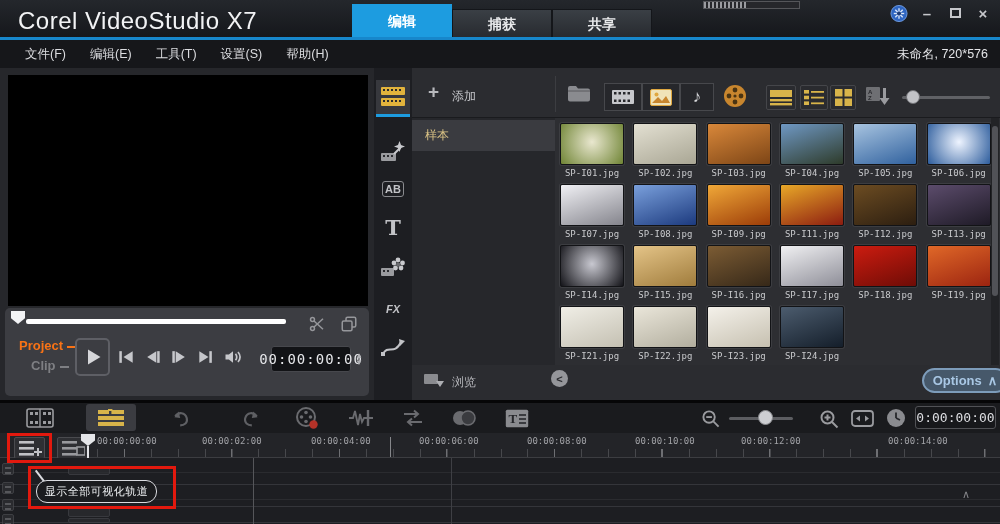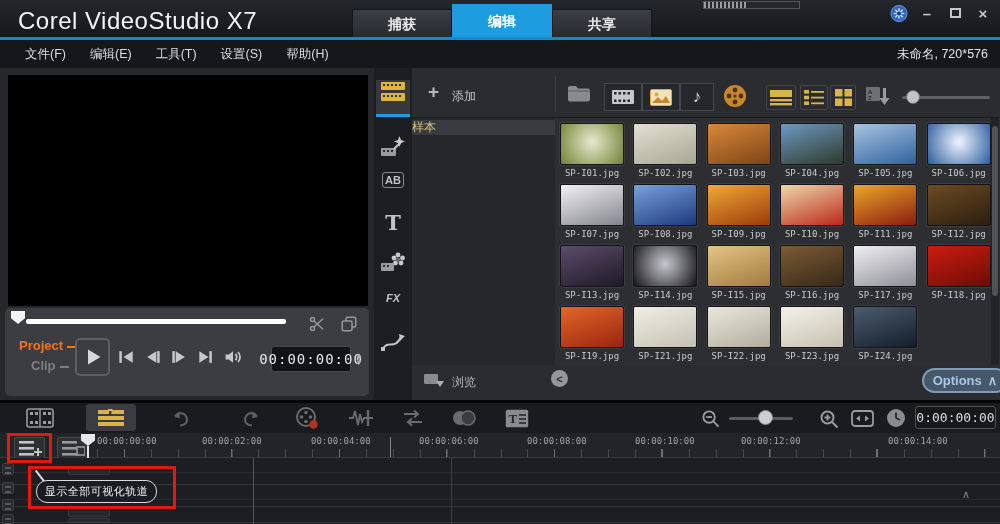--- a/index.html
+++ b/index.html
@@ -52,43 +52,43 @@
     border-radius:5px; display:flex; align-items:center; justify-content:center; }
   .timecode { position:absolute; left:266px; top:38px; width:80px; height:26px; background:#121316;
     border:1px solid #47484d; border-radius:3px; color:#e6e7ea;
     font-family:"DejaVu Sans Mono", monospace; font-size:14px; letter-spacing:1px;
     display:flex; align-items:center; justify-content:center; }
   .spinners { position:absolute; left:348px; top:37px; width:12px; height:28px; display:flex;
     flex-direction:column; align-items:center; justify-content:center; color:#b0b1b5; font-size:8px; line-height:7px; }
 
   
   .nav-toolbar { position:absolute; left:374px; top:68px; width:38px; height:332px; background:#1d1e22; }
-  .nav-item { position:absolute; left:2px; width:34px; height:34px; display:flex; align-items:flex-start; justify-content:center; }
+  .nav-item { position:absolute; left:2px; width:34px; height:34px; display:flex; align-items:center; justify-content:center; }
   .nav-item.selected { background:#37383d; border-bottom:3px solid #1d9ce0; height:37px; }
   .ab-glyph { font-size:11px; font-weight:bold; color:#c2c3c7; border:1px solid #8a8b8f; border-radius:3px; padding:1px 2px; }
   .t-glyph { font-family:"DejaVu Serif", serif; font-size:21px; font-weight:bold; color:#c2c3c7; }
   .fx-glyph { font-size:11px; font-style:italic; font-weight:bold; color:#c2c3c7; }
 
   
   .library { position:absolute; left:412px; top:68px; width:588px; height:332px; background:#2d2e32; }
   .lib-header { position:absolute; left:0; top:0; width:588px; height:50px; background:#2b2c30;
     border-bottom:1px solid #1a1b1e; }
   .add-plus { position:absolute; left:16px; top:14px; font-size:19px; font-weight:bold; color:#b8b9bd; line-height:19px; }
   .add-label { position:absolute; left:40px; top:20px; font-size:12px; color:#c6c7cb; }
   .hdr-divider { position:absolute; left:143px; top:8px; width:1px; height:36px; background:#3c3d41; }
   .filter-btn { position:absolute; top:15px; width:38px; height:28px; border:1px solid #47484c;
     background:#26272b; display:flex; align-items:center; justify-content:center; }
   .view-btn { position:absolute; top:17px; height:25px; border:1px solid #45464a; background:#2a2b2f;
     border-radius:2px; display:flex; align-items:center; justify-content:center; }
   .slider-track { position:absolute; left:490px; top:28px; width:88px; height:3px; background:#606165; border-radius:2px; }
   .slider-thumb { position:absolute; left:494px; top:22px; width:14px; height:14px; border-radius:50%;
     background:#c2c3c7; border:1px solid #707175; }
   .lib-sidebar { position:absolute; left:0; top:50px; width:143px; height:247px; background:#26272b; }
-  .lib-cat { position:absolute; left:0; top:2px; width:143px; height:15px; background:#3a3b40;
-    color:#d8c184; font-size:12px; display:flex; align-items:center; }
+  .lib-cat { position:absolute; left:0; top:2px; width:143px; height:31px; background:#3a3b40;
+    color:#d8c184; font-size:12px; display:flex; align-items:center; padding-left:13px; }
   .thumb-grid { position:absolute; left:148px; top:55px; width:432px; display:grid;
     grid-template-columns:repeat(6,1fr); column-gap:8px; row-gap:6px; }
   .thumb-cell { width:64px; }
   .thumb { width:64px; height:42px; border:1px solid #121316; border-radius:2px;
     box-shadow:0 0 0 1px #3c3d41; }
   .thumb-lbl { margin-top:3px; text-align:center; font-family:"DejaVu Sans Mono", monospace;
     font-size:9px; color:#c9cacd; white-space:nowrap; }
   .lib-scrollbar { position:absolute; left:579px; top:50px; width:8px; height:248px; background:#222326; }
   .lib-scrollthumb { position:absolute; left:1px; top:8px; width:6px; height:170px; background:#515257; border-radius:3px; }
   .lib-bottom { position:absolute; left:0; top:297px; width:588px; height:35px; background:#2b2c30; }
@@ -152,22 +152,22 @@
 <body>
 
 <div id="app">
 
   <div class="titlebar">
     <div class="app-title">Corel VideoStudio X7</div>
     <div class="mini-progress">
         <div class="fill"></div>
       </div>
     <div class="tabs" id="tabs">
+        <div class="tab active">编辑</div>
         <div class="tab">捕获</div>
-        <div class="tab active">编辑</div>
         <div class="tab">共享</div>
       </div>
     <div class="win-controls">
       <div class="winbtn">
         <svg width="19" height="19" viewBox="0 0 19 19">
           <circle cx="9.5" cy="9.5" r="8.5" fill="#2f66c2" stroke="#6f9ce0"></circle>
           <g stroke="#dce8fa" stroke-width="1.4">
             <line x1="9.5" y1="4" x2="9.5" y2="15"></line>
               <line x1="4" y1="9.5" x2="15" y2="9.5"></line>
             <line x1="5.6" y1="5.6" x2="13.4" y2="13.4"></line>
@@ -447,24 +447,20 @@
           <div class="thumb" style="background: linear-gradient(160deg, rgb(240, 240, 244), rgb(132, 132, 140));"></div>
           <div class="thumb-lbl">SP-I07.jpg</div>
         </div>
         <div class="thumb-cell">
           <div class="thumb" style="background: linear-gradient(160deg, rgb(122, 160, 220), rgb(28, 58, 126));"></div>
           <div class="thumb-lbl">SP-I08.jpg</div>
         </div>
         <div class="thumb-cell">
           <div class="thumb" style="background: linear-gradient(160deg, rgb(240, 168, 56), rgb(156, 60, 8));"></div>
           <div class="thumb-lbl">SP-I09.jpg</div>
-        </div>
-        <div class="thumb-cell">
-          <div class="thumb" style="background: linear-gradient(160deg, rgb(236, 216, 172), rgb(188, 40, 24));"></div>
-          <div class="thumb-lbl">SP-I10.jpg</div>
         </div>
         <div class="thumb-cell">
           <div class="thumb" style="background: linear-gradient(160deg, rgb(232, 168, 40), rgb(140, 28, 16));"></div>
           <div class="thumb-lbl">SP-I11.jpg</div>
         </div>
         <div class="thumb-cell">
           <div class="thumb" style="background: linear-gradient(160deg, rgb(108, 76, 34), rgb(44, 30, 16));"></div>
           <div class="thumb-lbl">SP-I12.jpg</div>
         </div>
         <div class="thumb-cell">

